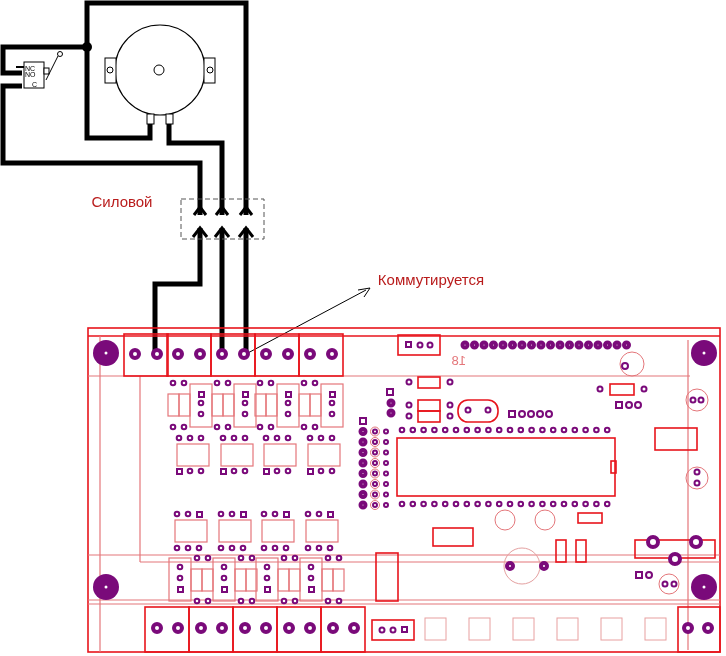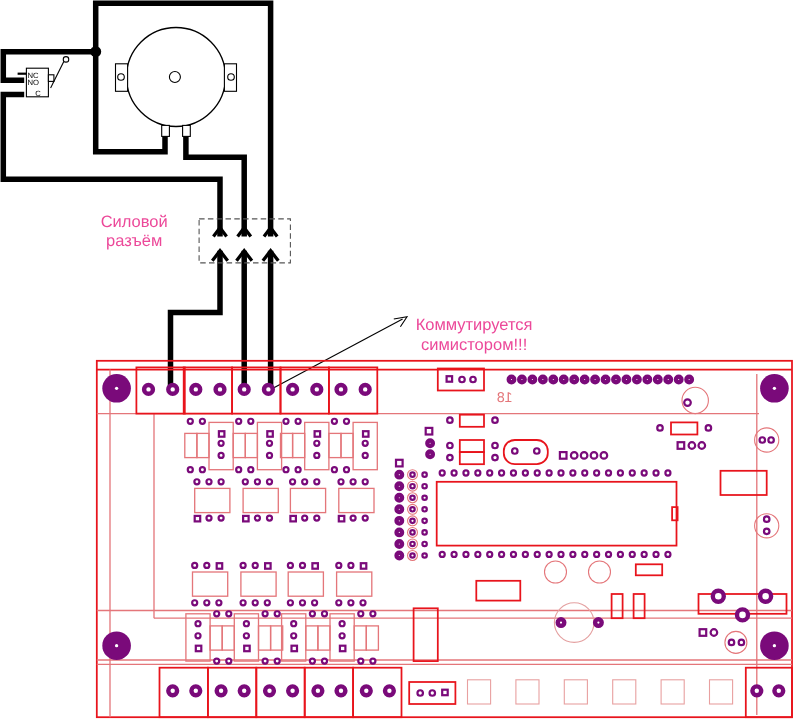--- a/index.html
+++ b/index.html
@@ -1,18 +1,18 @@
 <!DOCTYPE html>
 <html><head>
 <meta charset="utf-8">
 <style>
   html, body { margin:0; padding:0; background:#ffffff; }
   body { width:726px; height:656px; position:relative; overflow:hidden; font-family:"Liberation Sans", sans-serif; }
   svg { position:absolute; left:0; top:0; }
-  .lbl { position:absolute; font-family:"Liberation Sans", sans-serif; font-size:15px; color:#ec4899; text-align:center; line-height:18px; }
+  .lbl { position:absolute; font-family:"Liberation Sans", sans-serif; font-size:15px; color:#b91c1c; text-align:center; line-height:18px; }
   .wire { fill:none; stroke:#000; stroke-width:5; stroke-linejoin:miter; }
   .pcb { fill:none; stroke:#e8141c; stroke-width:1.6; }
   .pcbl { fill:none; stroke:#e4767a; stroke-width:1.2; }
   .pad { fill:#fff; stroke:#7a0a7a; stroke-width:2; }
   .padbig { fill:#fff; stroke:#7a0a7a; stroke-width:4; }
   .padsq { fill:#fff; stroke:#7a0a7a; stroke-width:2; }
   .ring { fill:none; stroke:#e4767a; stroke-width:1; }
 </style>
 </head>
 <body>
@@ -483,18 +483,16 @@
         <rect x="513" y="618" width="21" height="22" fill="none" stroke="#e8a0a0" stroke-width="1"></rect>
         <rect x="557" y="618" width="21" height="22" fill="none" stroke="#e8a0a0" stroke-width="1"></rect>
         <rect x="601" y="618" width="21" height="22" fill="none" stroke="#e8a0a0" stroke-width="1"></rect>
         <rect x="645" y="618" width="21" height="22" fill="none" stroke="#e8a0a0" stroke-width="1"></rect>
       </g>
   </g>
 </svg>
 
 <div class="lbl" style="left:62px;top:193px;width:120px;">
   <div>Силовой</div>
-  <div>разъём</div>
 </div>
-<div class="lbl" style="left:366px;top:287px;width:130px;">
+<div class="lbl" style="left:366px;top:271px;width:130px;">
   <div>Коммутируется</div>
-  <div>симистором!!!</div>
 </div>
 
 </body></html>

